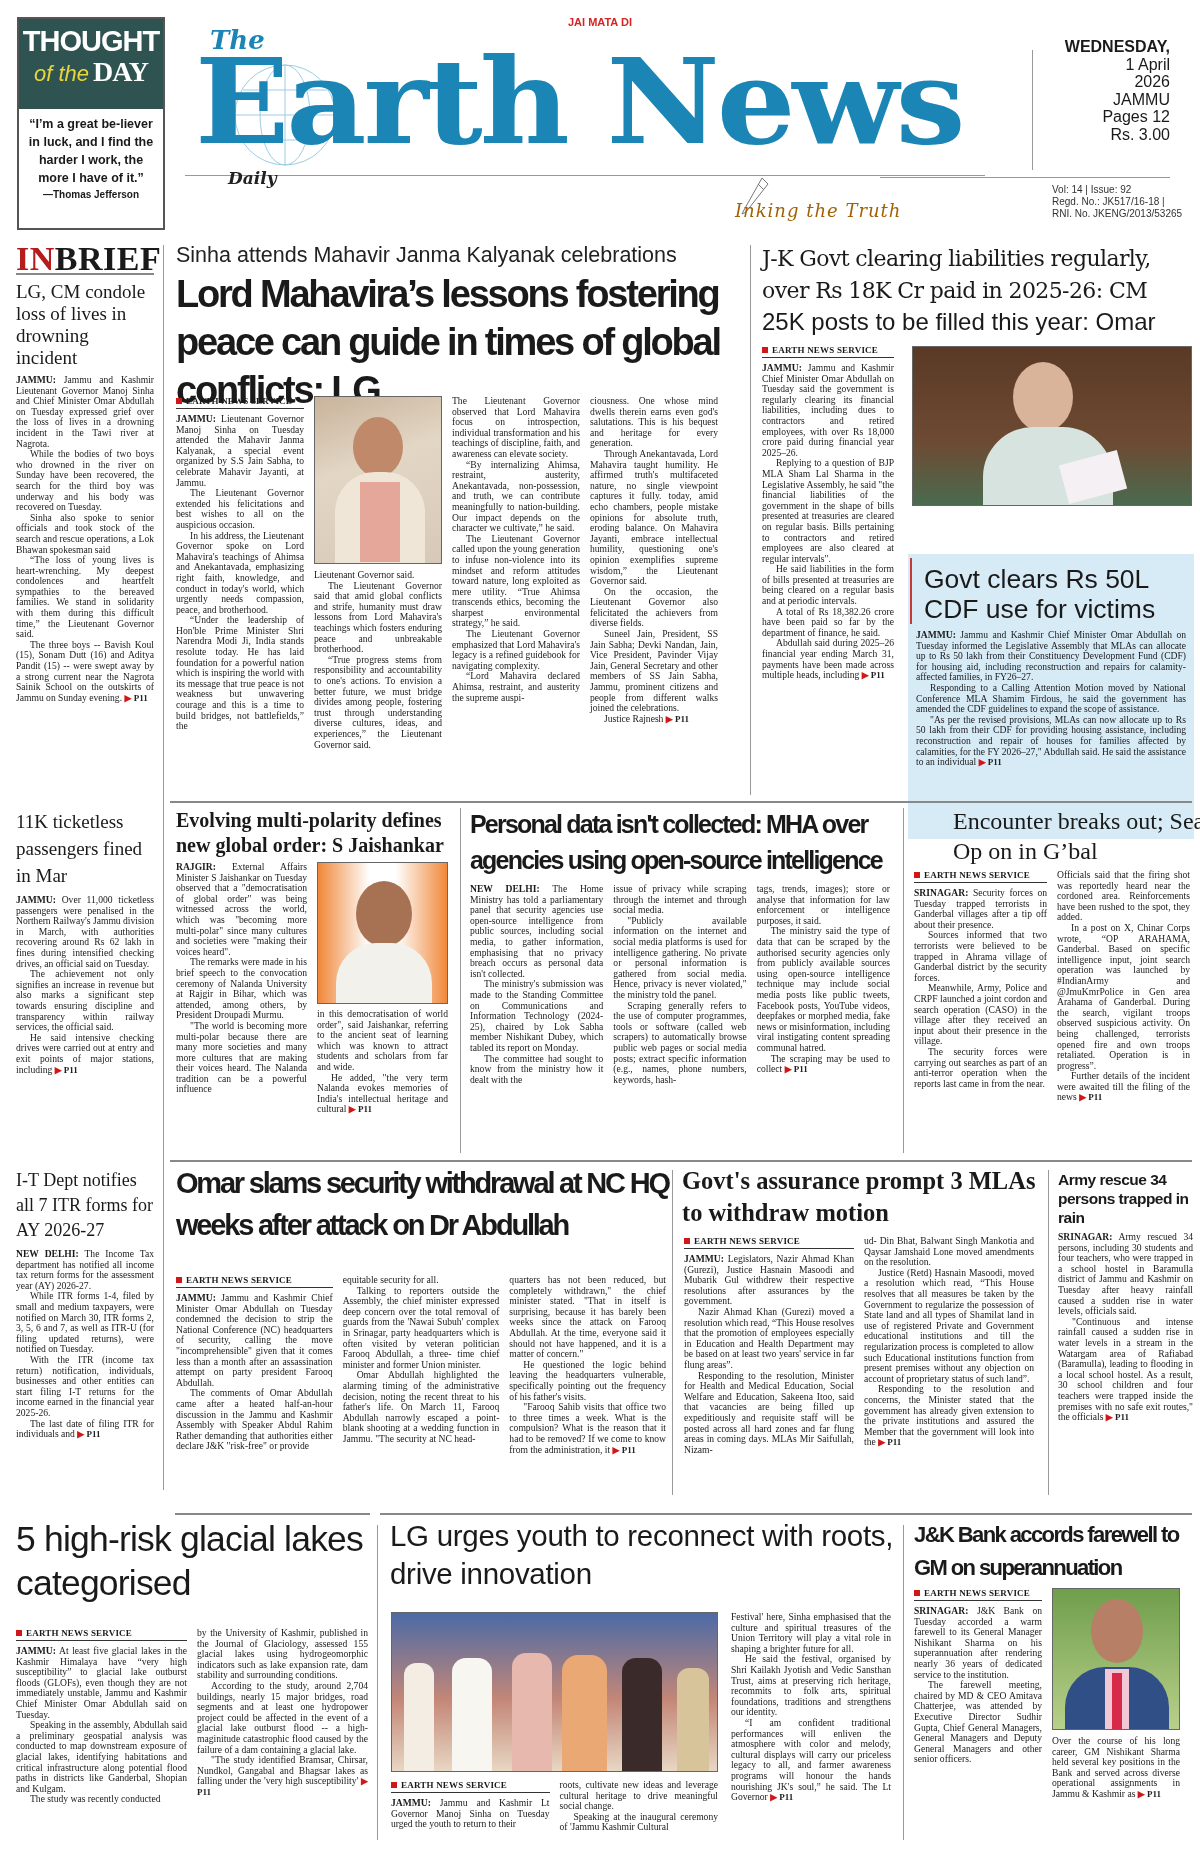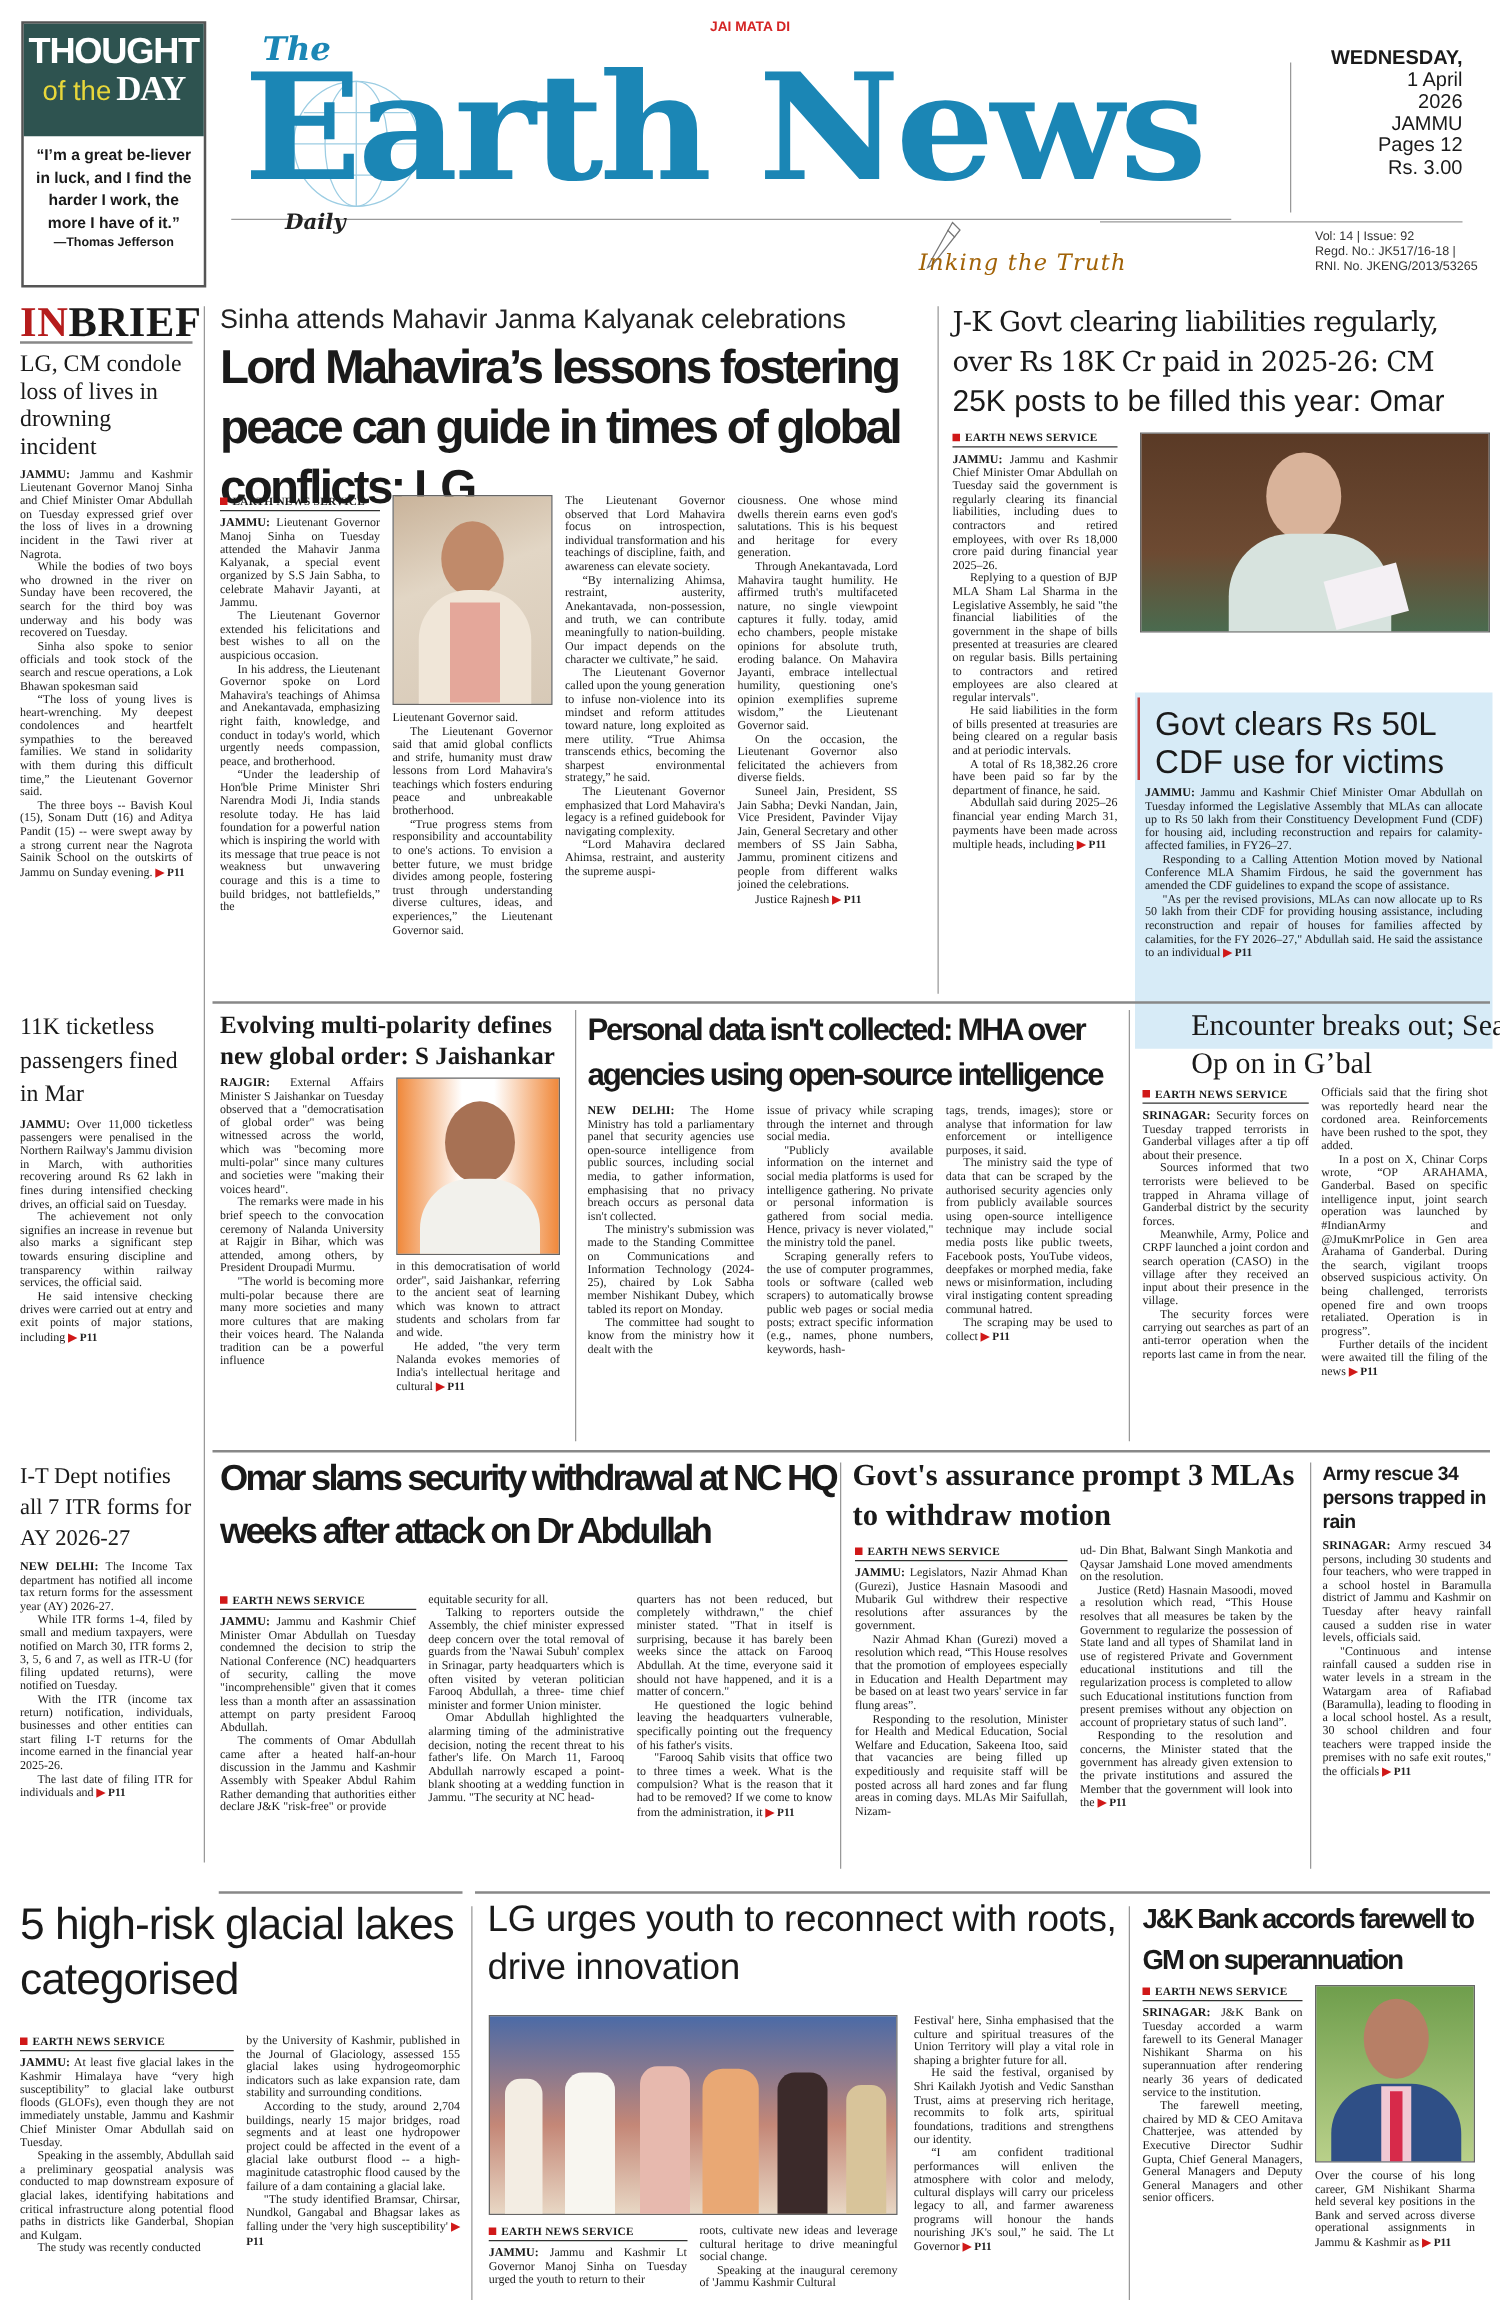--- a/index.html
+++ b/index.html
@@ -21,21 +21,21 @@
   .cols { display: flex; gap: 10px; }
   .cols > div { flex: 1; }
 </style>
 </head>
 <body>
 
 <div class="abs" style="left:17px;top:17px;width:148px;height:213px;border:2px solid #555;background:#fff;">
   <div style="height:90px;background:#2e5350;text-align:center;padding-top:6px;">
     <div class="sans" style="color:#fff;font-weight:bold;font-size:29px;letter-spacing:-1px;line-height:32px;">THOUGHT</div>
     <div style="line-height:30px;">
-      <span class="sans" style="color:#e8d73a;font-size:22px;">of the</span>
+      <span class="sans" style="color:#e8d73a;font-style:italic;font-size:22px;">of the</span>
       <span class="sans" style="color:#fff;font-weight:bold;font-size:28px;letter-spacing:-1px;font-family:Liberation Serif, serif;">DAY</span>
     </div>
   </div>
   <div class="sans" style="font-weight:bold;font-size:12.5px;line-height:18px;text-align:center;padding:6px 6px 2px;">“I’m a great be-liever in luck, and I find the harder I work, the more I have of it.”</div>
   <div class="sans" style="font-size:10px;text-align:center;font-weight:bold;">—Thomas Jefferson</div>
 </div>
 
 <div class="abs sans" style="left:568px;top:16px;color:#d42424;font-weight:bold;font-size:11px;">JAI MATA DI</div>
 
 <div class="abs" style="left:185px;top:25px;width:800px;height:160px;">

